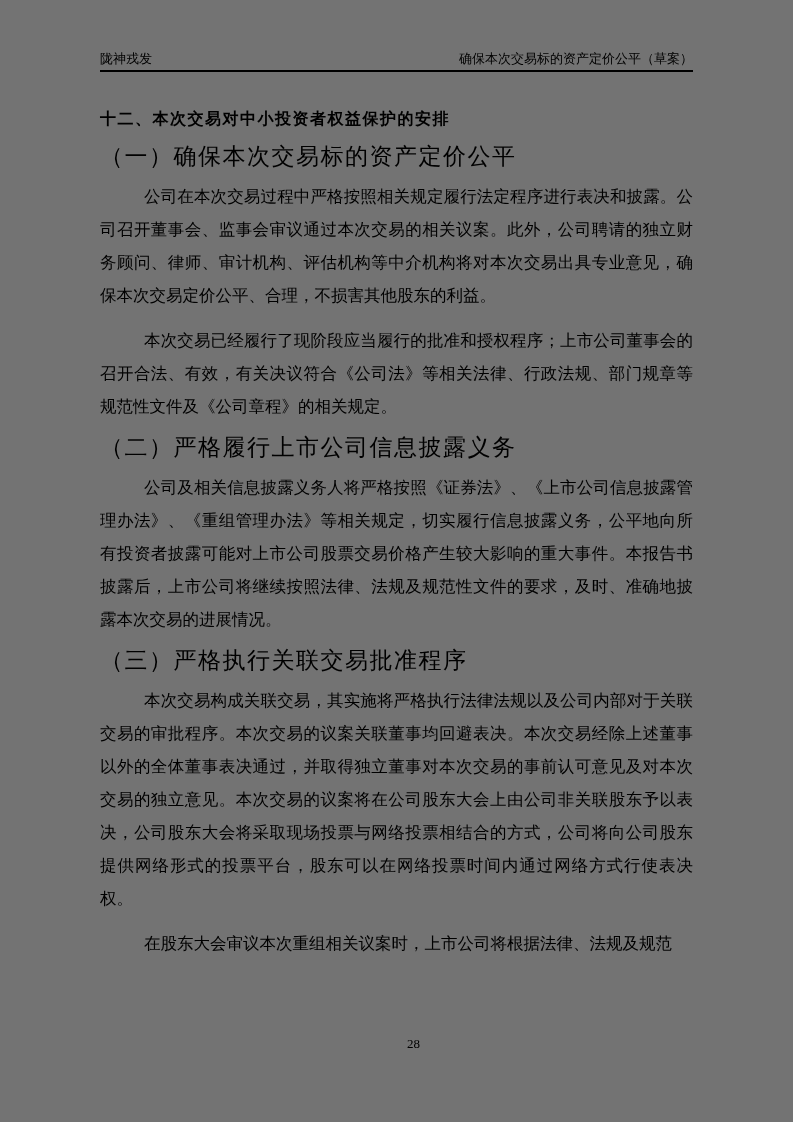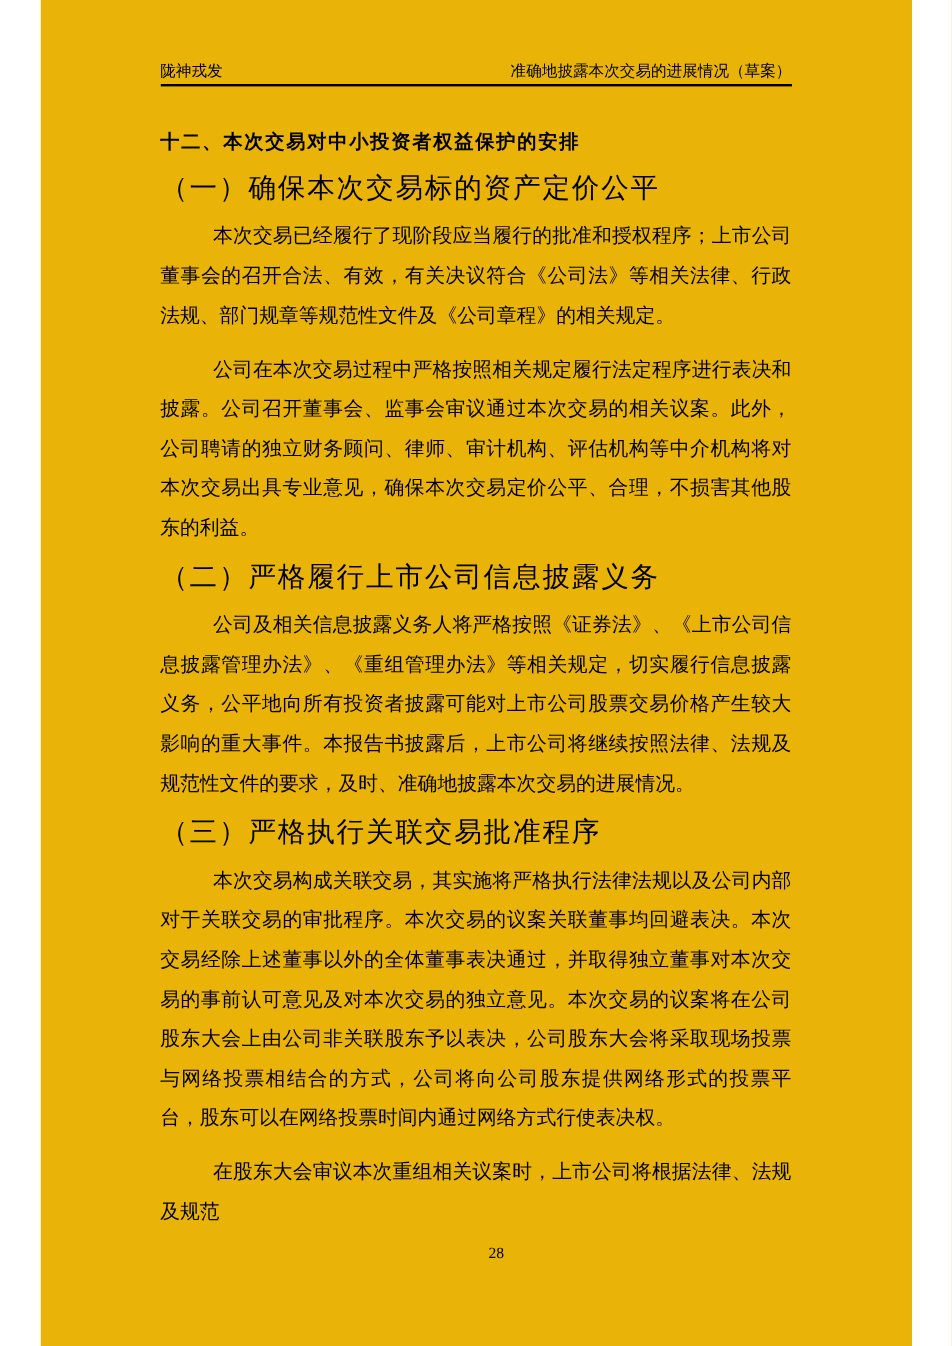--- a/index.html
+++ b/index.html
@@ -2,23 +2,23 @@
 <html lang="zh"><head>
 <meta charset="utf-8">
 <style>
   html, body {
     margin: 0;
     padding: 0;
     background: #ffffff;
   }
   .page {
     position: relative;
-    width: 726px;
+    width: 793px;
     height: 1122px;
-    background: #eab308;
+    background: #737373;
     color: #000000;
     font-family: "Liberation Serif", "DejaVu Serif", serif;
     overflow: hidden;
     margin: 0 auto;
   }
   .running-header {
     position: absolute;
     left: 100px;
     right: 100px;
     top: 50px;
@@ -73,31 +73,31 @@
     padding-left: 34px;
   }
 </style>
 </head>
 <body>
 
 <div class="page">
 
   <div class="running-header">
     <span>陇神戎发</span>
-    <span>准确地披露本次交易的进展情况（草案）</span>
+    <span>确保本次交易标的资产定价公平（草案）</span>
   </div>
 
   <div class="content">
 
     <h1 class="doc-title">十二、本次交易对中小投资者权益保护的安排</h1>
 
     <section>
       <h2 class="section-heading">（一）确保本次交易标的资产定价公平</h2>
+      <p class="para">公司在本次交易过程中严格按照相关规定履行法定程序进行表决和披露。公司召开董事会、监事会审议通过本次交易的相关议案。此外，公司聘请的独立财务顾问、律师、审计机构、评估机构等中介机构将对本次交易出具专业意见，确保本次交易定价公平、合理，不损害其他股东的利益。</p>
       <p class="para">本次交易已经履行了现阶段应当履行的批准和授权程序；上市公司董事会的召开合法、有效，有关决议符合《公司法》等相关法律、行政法规、部门规章等规范性文件及《公司章程》的相关规定。</p>
-      <p class="para">公司在本次交易过程中严格按照相关规定履行法定程序进行表决和披露。公司召开董事会、监事会审议通过本次交易的相关议案。此外，公司聘请的独立财务顾问、律师、审计机构、评估机构等中介机构将对本次交易出具专业意见，确保本次交易定价公平、合理，不损害其他股东的利益。</p>
     </section>
 
     <section>
       <h2 class="section-heading">（二）严格履行上市公司信息披露义务</h2>
       <p class="para">公司及相关信息披露义务人将严格按照《证券法》、《上市公司信息披露管理办法》、《重组管理办法》等相关规定，切实履行信息披露义务，公平地向所有投资者披露可能对上市公司股票交易价格产生较大影响的重大事件。本报告书披露后，上市公司将继续按照法律、法规及规范性文件的要求，及时、准确地披露本次交易的进展情况。</p>
     </section>
 
     <section>
       <h2 class="section-heading">（三）严格执行关联交易批准程序</h2>
       <p class="para">本次交易构成关联交易，其实施将严格执行法律法规以及公司内部对于关联交易的审批程序。本次交易的议案关联董事均回避表决。本次交易经除上述董事以外的全体董事表决通过，并取得独立董事对本次交易的事前认可意见及对本次交易的独立意见。本次交易的议案将在公司股东大会上由公司非关联股东予以表决，公司股东大会将采取现场投票与网络投票相结合的方式，公司将向公司股东提供网络形式的投票平台，股东可以在网络投票时间内通过网络方式行使表决权。</p>

